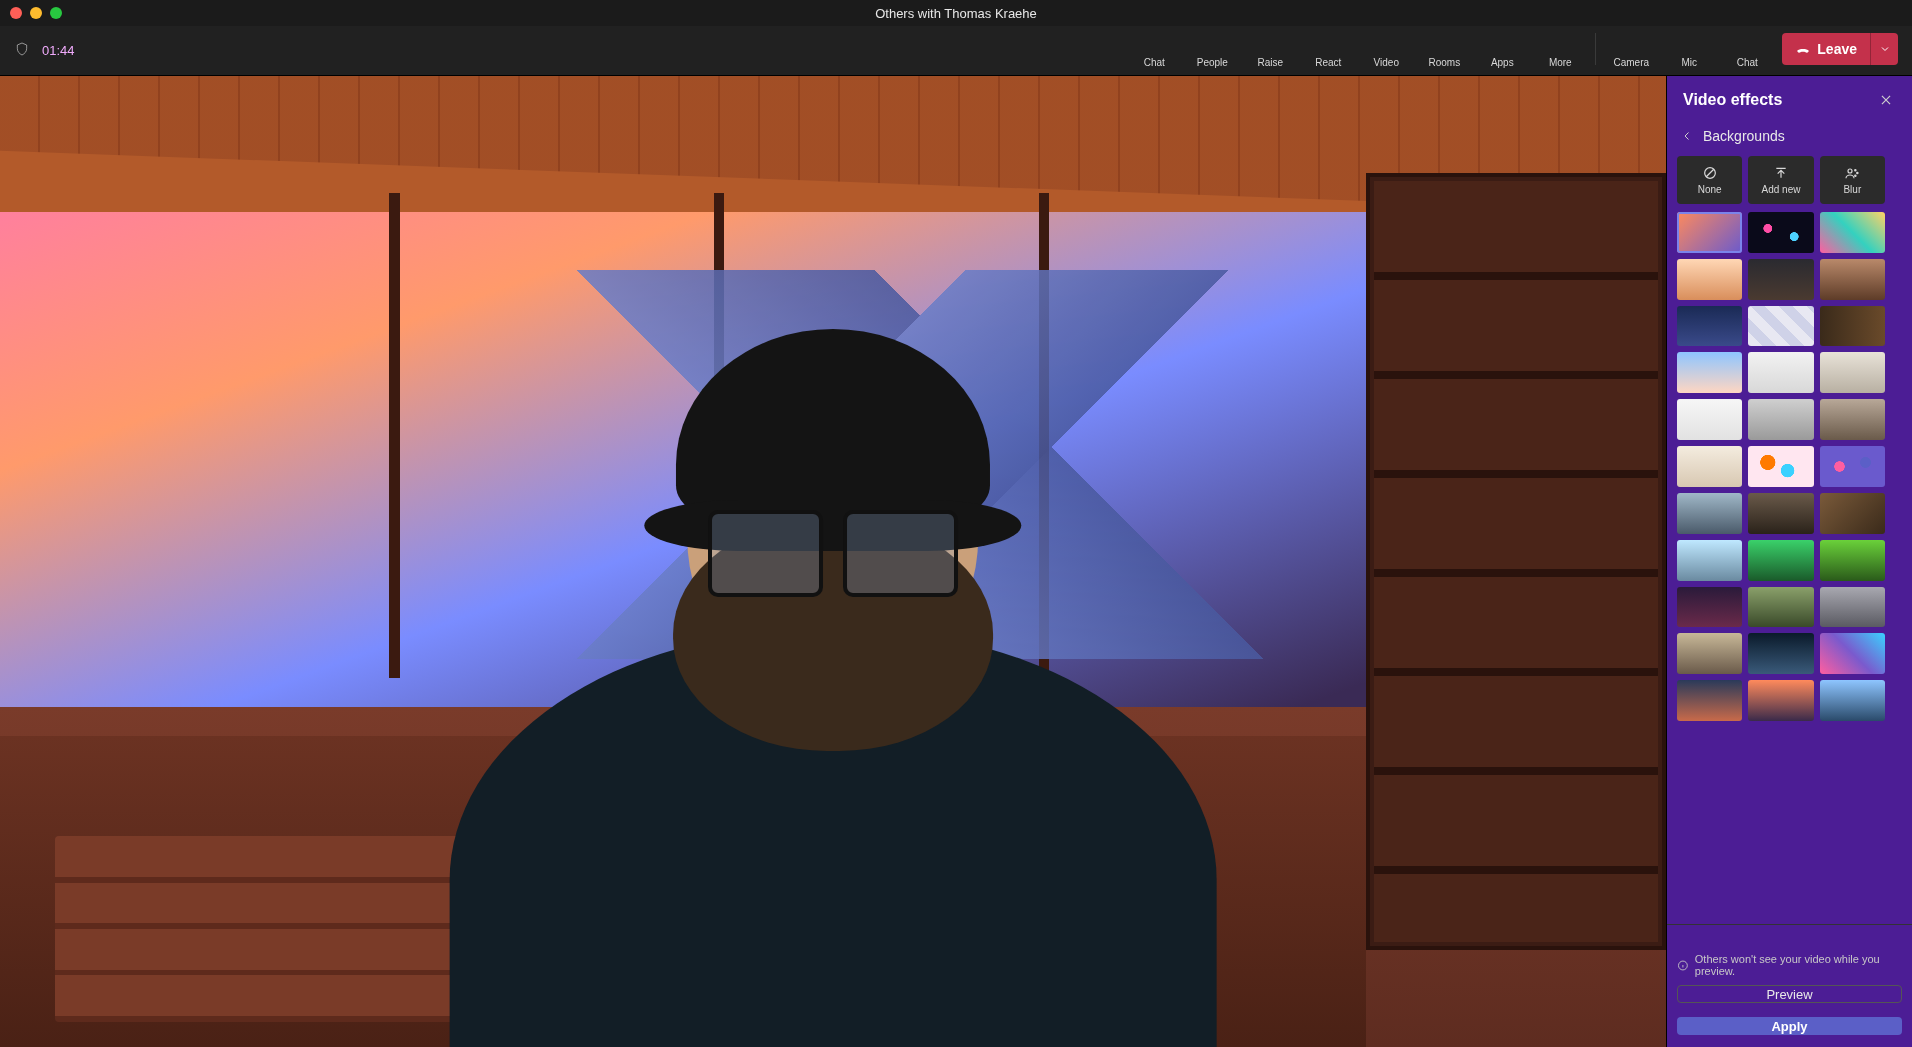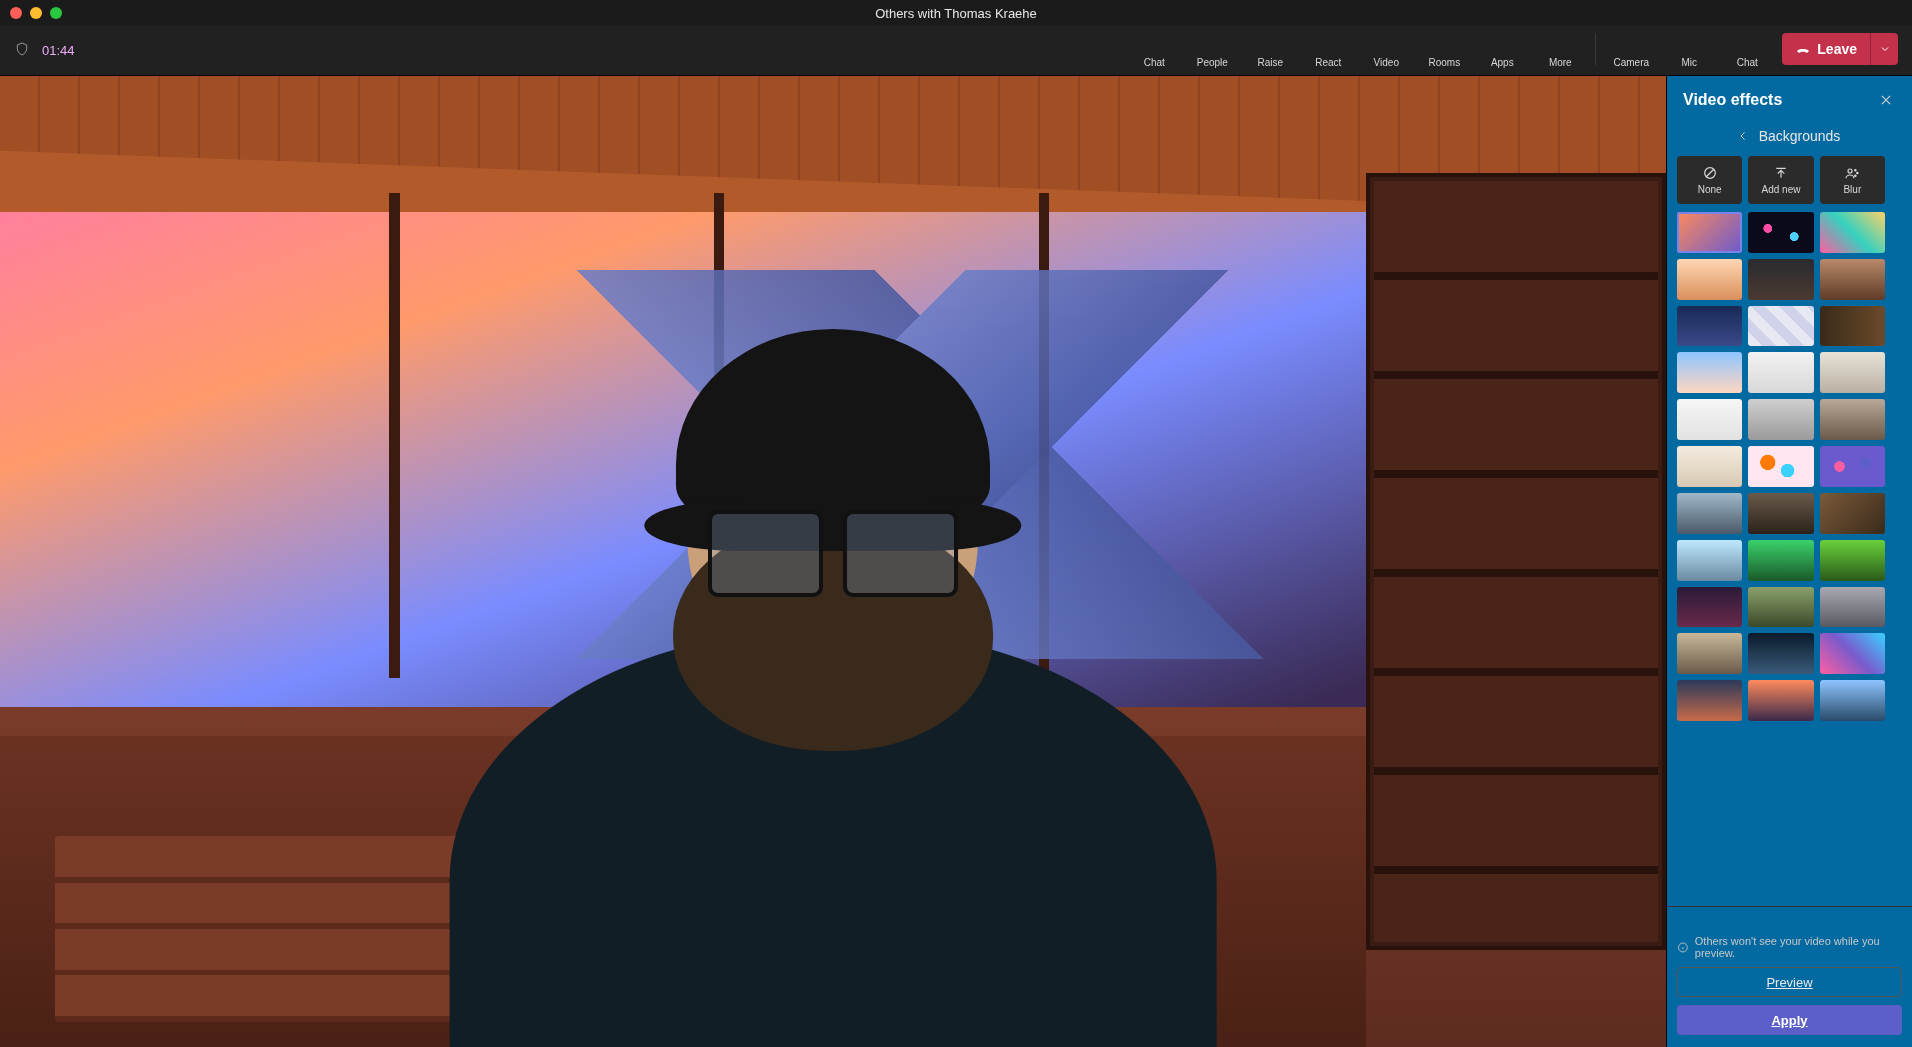--- a/index.html
+++ b/index.html
@@ -252,21 +252,21 @@
 .lens {
   flex:1;
   border:4px solid #111;
   border-radius:10px;
   background:rgba(150,180,220,.25);
 }
 
 
 .panel {
   width: 246px;
-  background: #0369a1;
+  background: #4c1d95;
   border-left: 1px solid #000;
   display: flex;
   flex-direction: column;
 }
 .panel-header {
   display: flex;
   align-items: center;
   justify-content: space-between;
   padding: 14px 16px 10px 16px;
 }
@@ -280,21 +280,20 @@
   display:flex; align-items:center; justify-content:center;
 }
 .close-x svg { width:14px; height:14px; stroke:#cfcfcf; stroke-width:2; fill:none; }
 
 .panel-sub {
   display: flex;
   align-items: center;
   gap: 10px;
   padding: 8px 16px 12px 14px;
   cursor: pointer;
-  justify-content: center;
 }
 .panel-sub svg { width:12px; height:12px; stroke:#cfcfcf; fill:none; stroke-width:2; }
 .panel-sub span { font-size: 14px; color:#e8e8e8; }
 
 .panel-scroll {
   flex: 1;
   overflow-y: auto;
   padding: 0 27px 8px 10px;
 }
 .panel-scroll::-webkit-scrollbar { width:6px; }
@@ -351,38 +350,38 @@
 .info-row {
   display:flex;
   align-items:center;
   gap:6px;
   font-size:11px;
   color:#c8c8c8;
   margin-top:20px;
 }
 .info-row svg{ width:13px; height:13px; stroke:#c8c8c8; fill:none; stroke-width:1.8;}
 .btn {
-  height:30px;
+  height:18px;
   border-radius:4px;
   font-size:13px;
   display:flex;
   align-items:center;
   justify-content:center;
   cursor:pointer;
-  text-decoration:underline;
 }
 .btn-outline {
   border:1px solid #555;
   background:transparent;
   color:#e8e8e8;
 }
 .btn-primary {
   background:#5b5fc7;
   color:#fff;
   font-weight:600;
+  margin-top:6px;
 }
 </style>
 </head>
 <body>
 
 <div class="titlebar">
   <div class="traffic-lights">
     <div class="tl red"></div>
     <div class="tl yellow"></div>
     <div class="tl green"></div>

